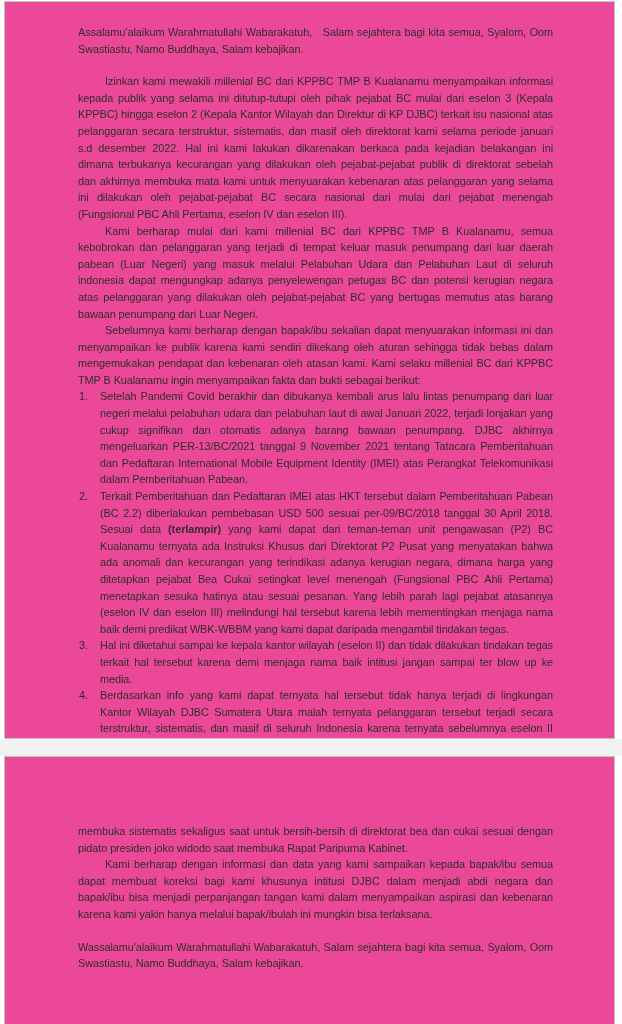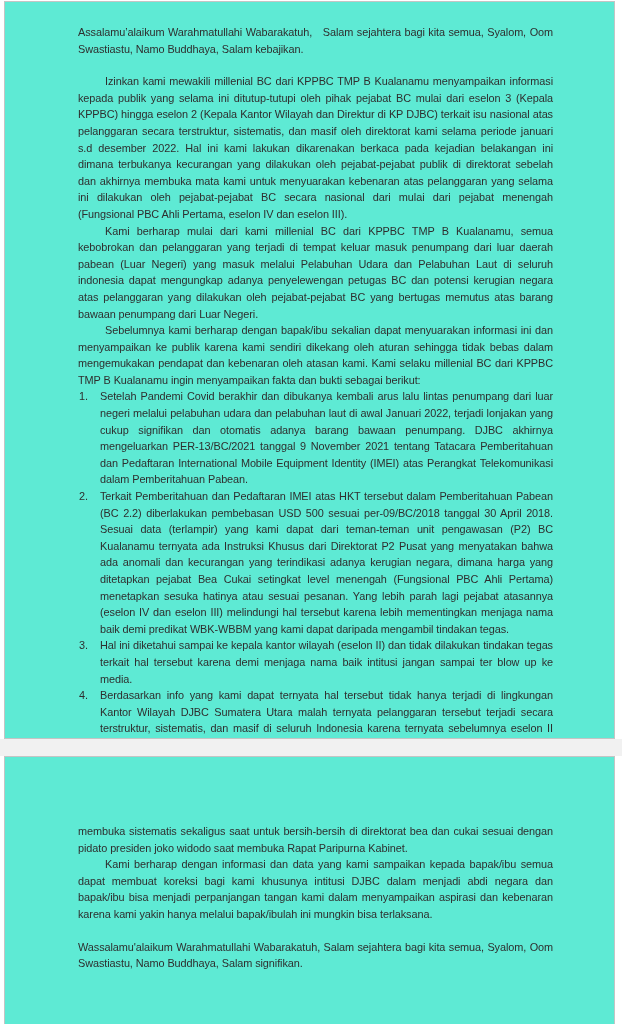--- a/index.html
+++ b/index.html
@@ -11,21 +11,21 @@
     height: 1024px;
     background: #ffffff;
     overflow: hidden;
     position: relative;
     font-family: "Liberation Sans", sans-serif;
   }
   .page {
     position: absolute;
     left: 4px;
     width: 611px;
-    background: #5eead4;
+    background: #ec4899;
     border: 1px solid #c4c4c4;
     box-sizing: border-box;
     overflow: hidden;
   }
   .page-1 {
     top: 1px;
     height: 738px;
     padding: 22px 61px 0 73px;
   }
   .page-gap {
@@ -67,21 +67,21 @@
     letter-spacing: -0.08px;
     color: #2e2e2e;
     text-align: justify;
   }
   .list-item .num {
     position: absolute;
     left: 1px;
     top: 0;
   }
   .list-item .bold {
-    font-weight: normal;
+    font-weight: bold;
   }
 </style>
 </head>
 <body>
 
 <div class="page page-1 doc-text">
   <p>Assalamu’alaikum Warahmatullahi Wabarakatuh, &nbsp;&nbsp;Salam sejahtera bagi kita semua, Syalom, Oom Swastiastu, Namo Buddhaya, Salam kebajikan.</p>
 
   <p class="indent spaced-before">Izinkan kami mewakili millenial BC dari KPPBC TMP B Kualanamu menyampaikan informasi kepada publik yang selama ini ditutup-tutupi oleh pihak pejabat BC mulai dari eselon 3 (Kepala KPPBC) hingga eselon 2 (Kepala Kantor Wilayah dan Direktur di KP DJBC) terkait isu nasional atas pelanggaran secara terstruktur, sistematis, dan masif oleh direktorat kami selama periode januari s.d desember 2022. Hal ini kami lakukan dikarenakan berkaca pada kejadian belakangan ini dimana terbukanya kecurangan yang dilakukan oleh pejabat-pejabat publik di direktorat sebelah dan akhirnya membuka mata kami untuk menyuarakan kebenaran atas pelanggaran yang selama ini dilakukan oleh pejabat-pejabat BC secara nasional dari mulai dari pejabat menengah (Fungsional PBC Ahli Pertama, eselon IV dan eselon III).</p>
 
@@ -114,14 +114,14 @@
   </div>
 </div>
 
 <div class="page-gap"></div>
 
 <div class="page page-2 doc-text">
   <p>membuka sistematis sekaligus saat untuk bersih-bersih di direktorat bea dan cukai sesuai dengan pidato presiden joko widodo saat membuka Rapat Paripurna Kabinet.</p>
 
   <p class="indent">Kami berharap dengan informasi dan data yang kami sampaikan kepada bapak/ibu semua dapat membuat koreksi bagi kami khusunya intitusi DJBC dalam menjadi abdi negara dan bapak/ibu bisa menjadi perpanjangan tangan kami dalam menyampaikan aspirasi dan kebenaran karena kami yakin hanya melalui bapak/ibulah ini mungkin bisa terlaksana.</p>
 
-  <p class="spaced-before">Wassalamu'alaikum Warahmatullahi Wabarakatuh, Salam sejahtera bagi kita semua, Syalom, Oom Swastiastu, Namo Buddhaya, Salam signifikan.</p>
+  <p class="spaced-before">Wassalamu'alaikum Warahmatullahi Wabarakatuh, Salam sejahtera bagi kita semua, Syalom, Oom Swastiastu, Namo Buddhaya, Salam kebajikan.</p>
 </div>
 
 </body></html>

